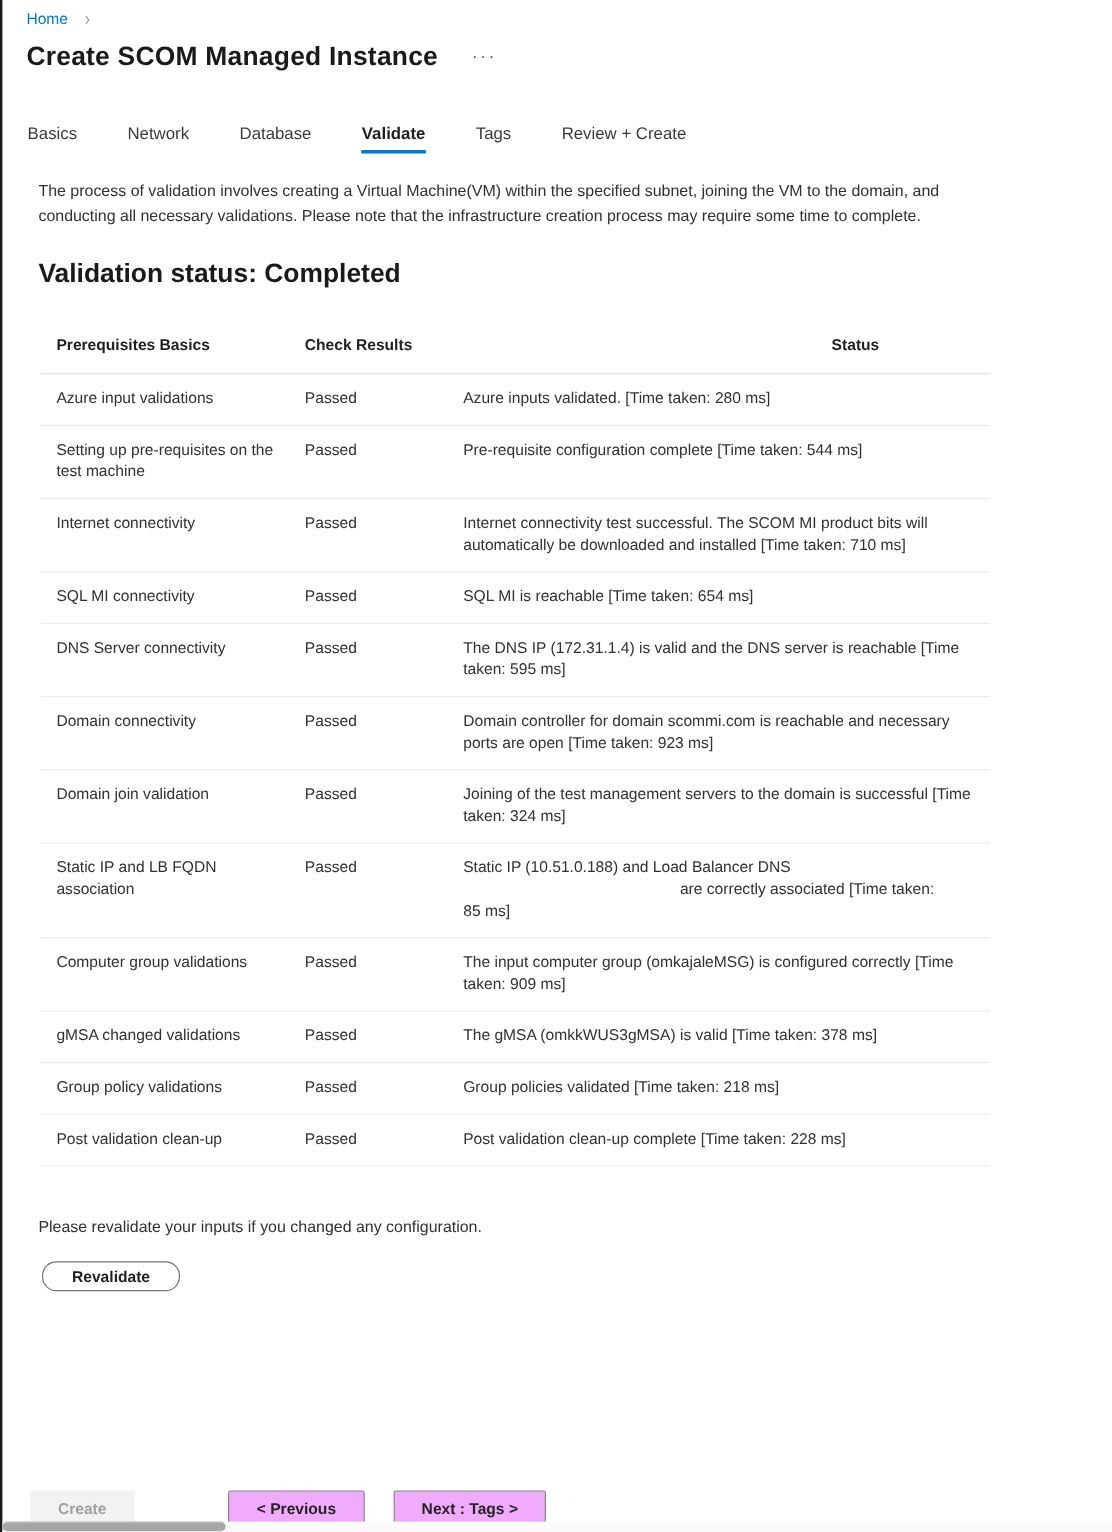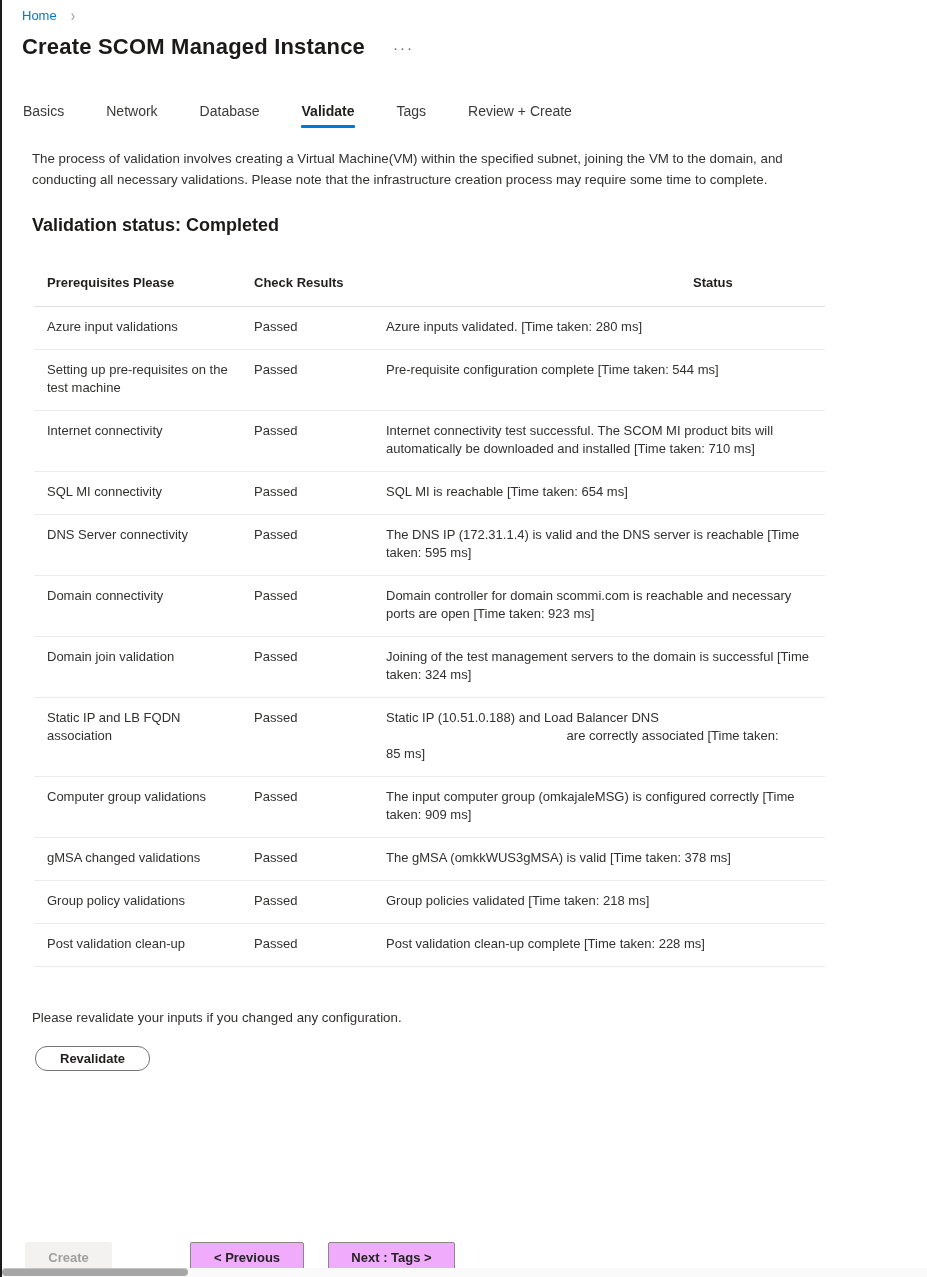--- a/index.html
+++ b/index.html
@@ -46,21 +46,21 @@
   .tab.active{font-weight:700;color:#201f1e;}
   .tab.active::after{
     content:"";position:absolute;left:0;right:0;bottom:0;height:3px;
     background:var(--accent);border-radius:1px;
   }
 
   
   .description{margin:20px 0 0 10px;width:788px;font-size:13.3px;line-height:21px;color:var(--text);}
 
   
-  .status-heading{margin:25px 0 0 10px;font-size:18px;font-weight:700;color:var(--heading);}
+  .status-heading{margin:25px 0 0 10px;font-size:22px;font-weight:700;color:var(--heading);}
 
   
   .val-table{margin:29px 0 0 12px;width:791px;font-size:13px;}
   .tr{display:flex;border-bottom:1px solid var(--row-border);}
   .tr.head{border-bottom:1px solid var(--header-border);}
   .td{padding:11px 10px 13px 0;line-height:18px;}
   .td.c1{width:220px;padding-left:13px;}
   .td.c2{width:132px;}
   .td.c3{width:439px;white-space:pre-wrap;}
   .tr.head .td{font-weight:700;color:#201f1e;padding-top:9px;padding-bottom:14px;}
@@ -124,21 +124,21 @@
 
   <button class="tab">Review + Create</button>
 </div>
 
   <p class="description">The process of validation involves creating a Virtual Machine(VM) within the specified subnet, joining the VM to the domain, and conducting all necessary validations. Please note that the infrastructure creation process may require some time to complete.</p>
 
   <h2 class="status-heading">Validation status: Completed</h2>
 
   <div class="val-table">
     <div class="tr head">
-      <div class="td c1">Prerequisites Please</div>
+      <div class="td c1">Prerequisites Basics</div>
       <div class="td c3">Check Results</div>
       <div class="td c2">Status</div>
     </div>
     <div>
   <div class="tr">
     <div class="td c1">Azure input validations</div>
     <div class="td c2">Passed</div>
     <div class="td c3">Azure inputs validated. [Time taken: 280 ms]</div>
   </div>
 

